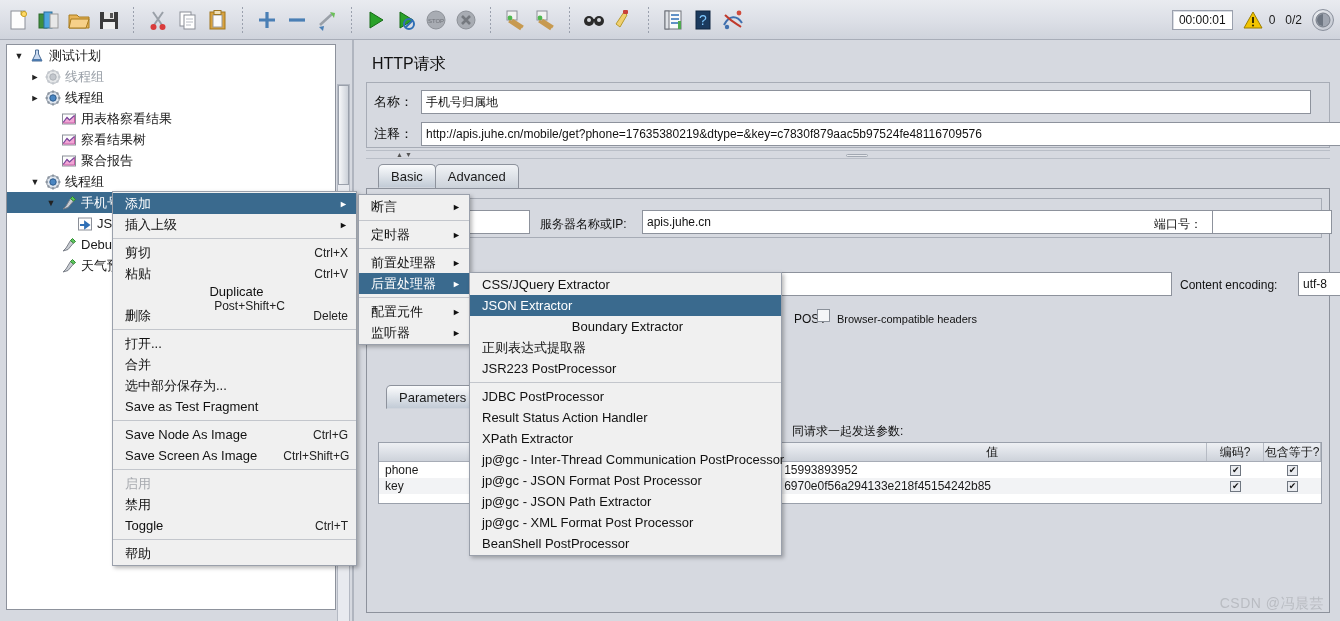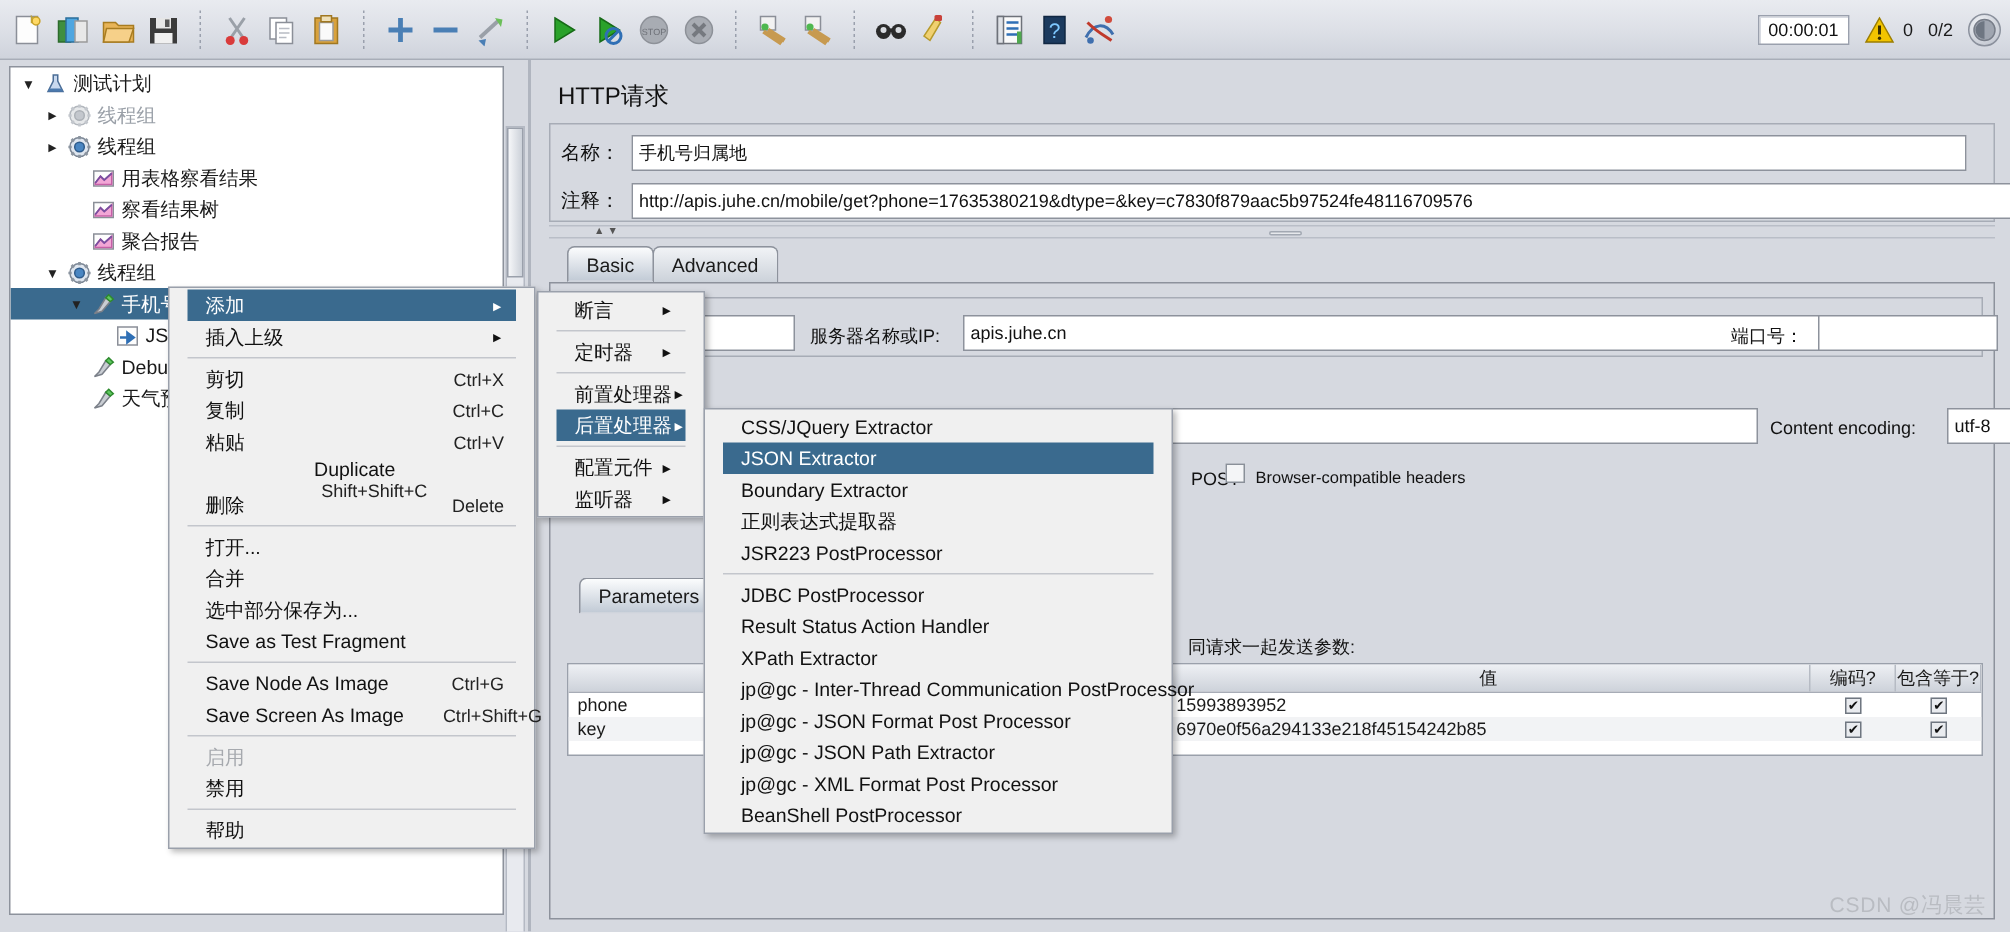--- a/index.html
+++ b/index.html
@@ -111,21 +111,21 @@
   .pt-row > div { display: flex; align-items: center; height: 16px; padding-left: 6px; }
   .chk { width: 11px; height: 11px; border: 1px solid #6f7680; background: #e9ebef;
     display: flex; align-items: center; justify-content: center; font-size: 9px; color: #111; line-height: 1; }
 
   .checkbox-plain { width: 13px; height: 13px; border: 1px solid #8a9099;
     background: #f4f5f7; display: inline-block; vertical-align: middle; }
 
   
   .menu {
     position: absolute; background: #f0f0f0; border: 1px solid #9aa0ab;
-    box-shadow: 2px 2px 4px rgba(0,0,0,.28); z-index: 50; padding: 1px 12px;
+    box-shadow: 2px 2px 4px rgba(0,0,0,.28); z-index: 50; padding: 1px 0;
   }
   .mi { display: flex; align-items: center; height: 21px; padding: 0 8px 0 12px;
     font-size: 13px; white-space: nowrap; cursor: pointer; color: #111; }
   .mi.hl { background: #3a6a8e; color: #fff; }
   .mi.disabled { color: #a6a9ae; }
   .mi .mlabel { flex: 1; }
   .mi .accel { margin-left: 26px; color: #222; font-size: 12px; }
   .mi .arrow { margin-left: 20px; font-size: 9px; }
   .msep { height: 1px; background: #c3c6cc; margin: 3px 0; }
 
@@ -549,30 +549,26 @@
       <div class="mi" style="height: 21px;">
         <span class="mlabel">插入上级</span>
         <span class="arrow" style="margin-left: auto;">►</span>
       </div>
       <div class="msep"></div>
       <div class="mi" style="height: 21px;">
         <span class="mlabel">剪切</span>
         <span class="accel">Ctrl+X</span>
       </div>
       <div class="mi" style="height: 21px;">
-        <span class="mlabel">复制</span>
-        <span class="accel">Ctrl+C</span>
-      </div>
-      <div class="mi" style="height: 21px;">
         <span class="mlabel">粘贴</span>
         <span class="accel">Ctrl+V</span>
       </div>
       <div class="mi" style="height: 21px; flex-direction: column;">
         <span class="mlabel">Duplicate</span>
-        <span class="accel">Shift+Shift+C</span>
+        <span class="accel">Post+Shift+C</span>
       </div>
       <div class="mi" style="height: 21px;">
         <span class="mlabel">删除</span>
         <span class="accel">Delete</span>
       </div>
       <div class="msep"></div>
       <div class="mi" style="height: 21px;">
         <span class="mlabel">打开...</span>
       </div>
       <div class="mi" style="height: 21px;">
@@ -593,20 +589,24 @@
         <span class="mlabel">Save Screen As Image</span>
         <span class="accel">Ctrl+Shift+G</span>
       </div>
       <div class="msep"></div>
       <div class="mi disabled" style="height: 21px;">
         <span class="mlabel">启用</span>
       </div>
       <div class="mi" style="height: 21px;">
         <span class="mlabel">禁用</span>
       </div>
+      <div class="mi" style="height: 21px;">
+        <span class="mlabel">Toggle</span>
+        <span class="accel">Ctrl+T</span>
+      </div>
       <div class="msep"></div>
       <div class="mi" style="height: 21px;">
         <span class="mlabel">帮助</span>
       </div>
     </div>
 
   <div class="menu" style="left:358px; top:194px; width:112px;" id="add-menu">
       <div class="mi" style="height: 21px;">
         <span class="mlabel">断言</span>
         <span class="arrow" style="margin-left: auto;">►</span>
@@ -636,21 +636,21 @@
       </div>
     </div>
 
   <div class="menu" style="left:469px; top:272px; width:313px;" id="pp-menu">
       <div class="mi" style="height: 21px;">
         <span class="mlabel">CSS/JQuery Extractor</span>
       </div>
       <div class="mi hl" style="height: 21px;">
         <span class="mlabel">JSON Extractor</span>
       </div>
-      <div class="mi" style="height: 21px;">
+      <div class="mi" style="height: 21px; text-align: center;">
         <span class="mlabel">Boundary Extractor</span>
       </div>
       <div class="mi" style="height: 21px;">
         <span class="mlabel">正则表达式提取器</span>
       </div>
       <div class="mi" style="height: 21px;">
         <span class="mlabel">JSR223 PostProcessor</span>
       </div>
       <div class="msep"></div>
       <div class="mi" style="height: 21px;">

